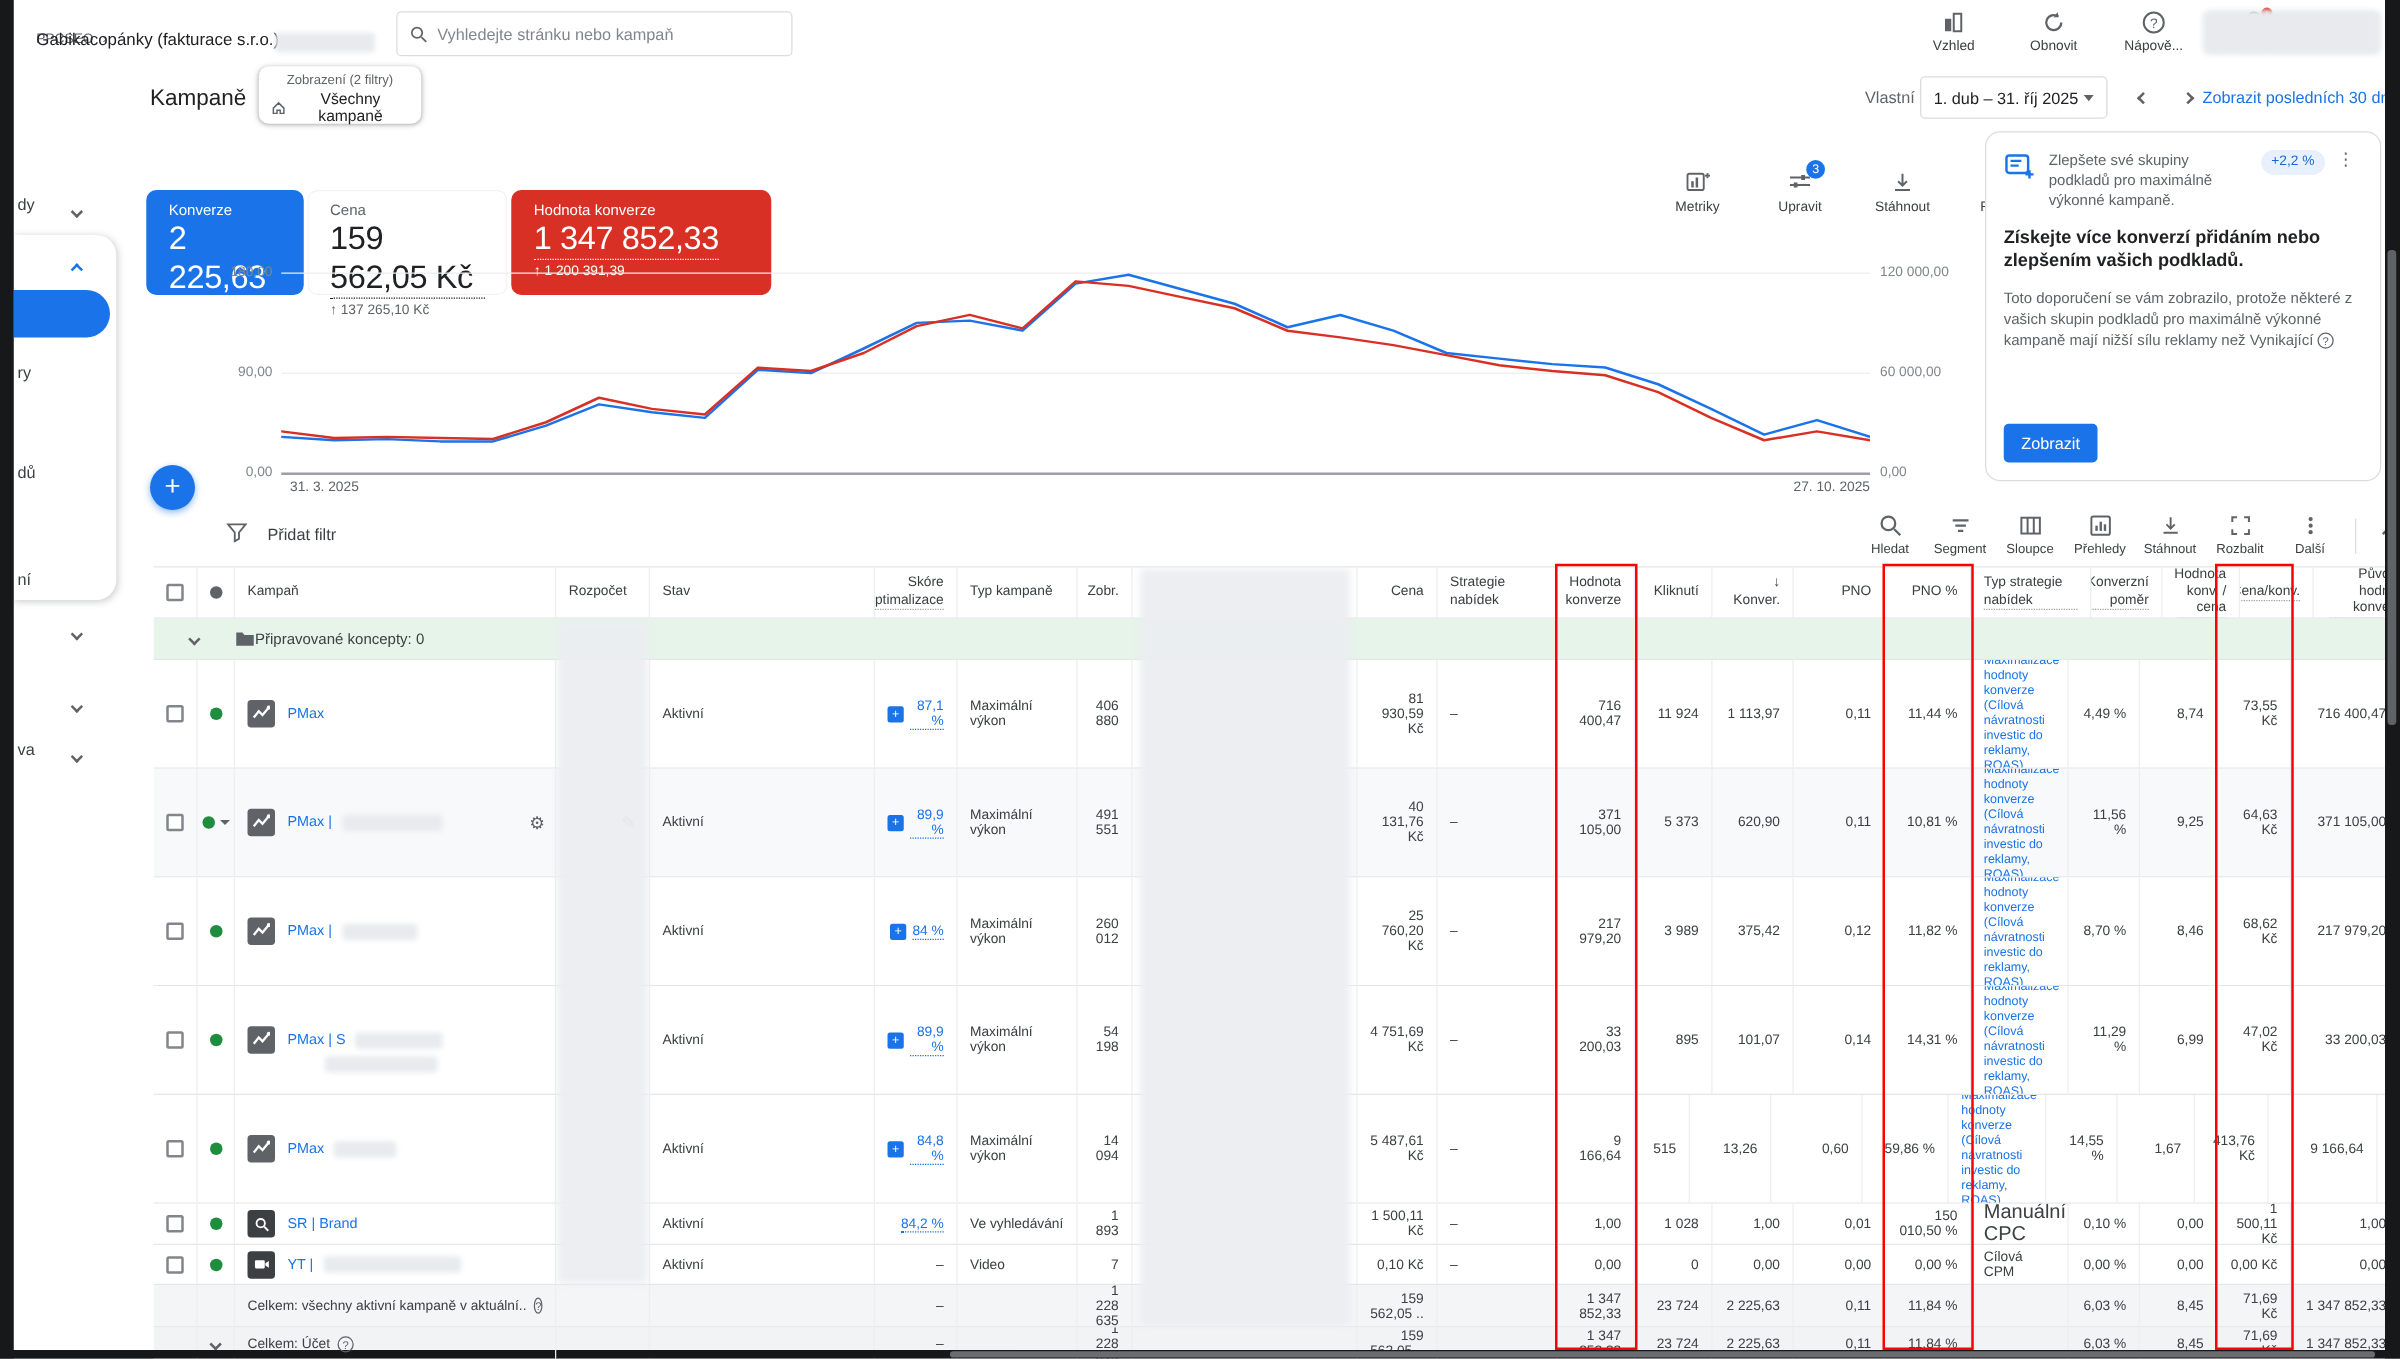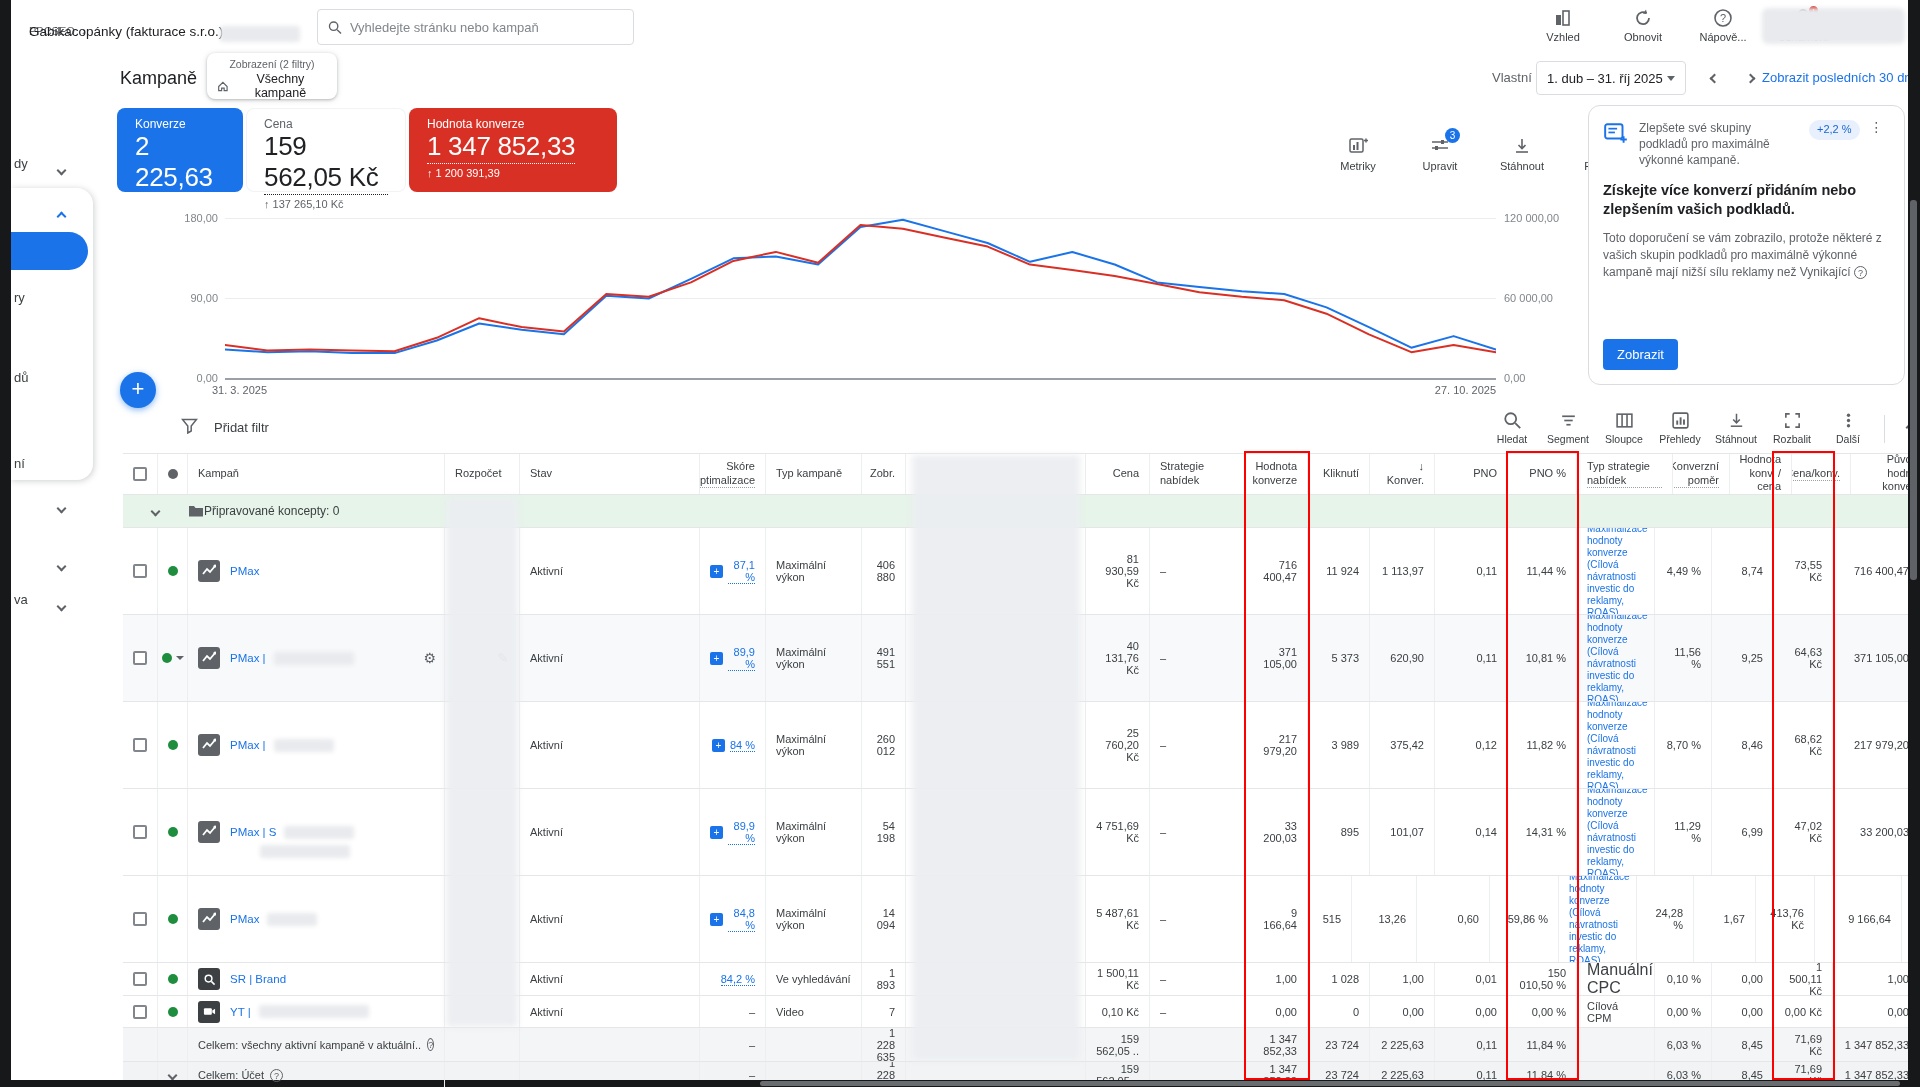--- a/index.html
+++ b/index.html
@@ -43,21 +43,21 @@
   .nav-arrow { top:66px; width:24px; height:24px; display:flex; align-items:center; justify-content:center; cursor:pointer; }
   .chev { display:inline-block; width:7px; height:7px; border-right:2px solid #5f6368; border-bottom:2px solid #5f6368; }
   .chev.left  { transform:rotate(135deg); }
   .chev.right { transform:rotate(-45deg); }
   .chev.down  { transform:rotate(45deg); }
   .chev.up    { transform:rotate(-135deg); }
   .link-blue { color:#1a73e8; text-decoration:none; cursor:pointer; }
   .show-last { left:1762px; top:70px; font-size:13px; }
   
   .scorecards { left:117px; top:108px; display:flex; gap:3px; }
-  .card { height:84px; border-radius:8px; padding:9px 18px 0 18px; }
+  .card { height:84px; border-radius:8px; padding:9px 18px 0 18px;margin-top:44px; }
   .card .lbl { font-size:12px; }
   .card .val { font-size:26px; letter-spacing:-0.3px; display:inline-block; border-bottom:1px dotted currentColor; padding-bottom:1px; }
   .card .delta { font-size:11px; margin-top:3px; }
   .card.blue { background:#1a73e8; color:#fff; width:126px; }
   .card.white{ background:#fff; color:#202124; width:160px; box-shadow:0 0 0 1px #f1f3f4 inset; }
   .card.white .lbl,.card.white .delta { color:#5f6368; }
   .card.red  { background:#d93025; color:#fff; width:208px; }
   
   .chart-tools { left:1330px; top:136px; display:flex; gap:26px; }
   .ctool { width:56px; display:flex; flex-direction:column; align-items:center; gap:4px; cursor:pointer; position:relative; }
@@ -258,21 +258,21 @@
 
   <div class="abs gridline" style="left:225px;top:218px;width:1271px;"></div>
   <div class="abs gridline" style="left:225px;top:298px;width:1271px;"></div>
   <div class="abs axisline" style="left:225px;top:378px;width:1271px;"></div>
   <div class="abs ytick l" style="left:150px;top:212px;">180,00</div>
   <div class="abs ytick l" style="left:150px;top:292px;">90,00</div>
   <div class="abs ytick l" style="left:150px;top:372px;">0,00</div>
   <div class="abs ytick" style="left:1504px;top:212px;">120 000,00</div>
   <div class="abs ytick" style="left:1504px;top:292px;">60 000,00</div>
   <div class="abs ytick" style="left:1504px;top:372px;">0,00</div>
-  <div class="abs xdate" style="left:212px;">31. 3. 2025</div>
+  <div class="abs xdate" style="left:232px;">31. 3. 2025</div>
   <div class="abs xdate" style="left:1396px;width:100px;text-align:right;">27. 10. 2025</div>
   <svg id="chart-svg" class="abs" style="left:225px;top:218px;" width="1271" height="161" viewBox="0 0 1271 161">
       <polyline points="0.0,131.5 42.4,134.2 84.7,133.3 127.1,135.1 169.5,135.1 211.8,122.5 254.2,105.5 296.6,111.8 338.9,116.3 381.3,77.8 423.7,80.5 466.0,60.8 508.4,40.3 550.8,38.5 593.1,46.5 635.5,8.9 677.9,1.8 720.2,13.4 762.6,25.0 805.0,43.8 847.3,34.0 889.7,46.5 932.1,64.4 974.4,68.9 1016.8,73.3 1059.2,76.0 1101.5,89.4 1143.9,109.1 1186.3,129.7 1228.6,118.1 1271.0,131.5" fill="none" stroke="#1a73e8" stroke-width="2" stroke-linejoin="round" stroke-linecap="round"></polyline>
       <polyline points="0.0,127.1 42.4,132.4 84.7,131.5 127.1,132.4 169.5,133.2 211.8,119.8 254.2,100.2 296.6,109.1 338.9,113.6 381.3,76.1 423.7,78.8 466.0,64.4 508.4,42.9 550.8,33.9 593.1,44.7 635.5,7.1 677.9,10.7 720.2,19.7 762.6,28.6 805.0,46.6 847.3,51.9 889.7,58.1 932.1,66.1 974.4,74.2 1016.8,78.8 1059.2,82.2 1101.5,95.7 1143.9,116.3 1186.3,134.2 1228.6,127.1 1271.0,134.2" fill="none" stroke="#d93025" stroke-width="2" stroke-linejoin="round" stroke-linecap="round"></polyline>
     </svg>
   <div class="abs fab">+</div>
 
   <div class="abs rec-card">
     <div class="rec-head">
       <svg width="26" height="26" viewBox="0 0 24 24">
@@ -641,21 +641,21 @@
         <div class="td a-r" style="width: 64px;">5 487,61 Kč</div>
         <div class="td a-l" style="width: 96px;">–</div>
         <div class="td a-r" style="width: 62px;">9 166,64</div>
         <div class="td a-r" style="width: 44px;">515</div>
         <div class="td a-r" style="width: 65px;">13,26</div>
         <div class="td a-r" style="width: 73px;">0,60</div>
         <div class="td a-r" style="width: 69px;">59,86 %</div>
         <div class="td a-l" style="width: 78px; align-items: center;">
           <span class="strat-blue">Maximalizace hodnoty konverze (Cílová návratnosti investic do reklamy, ROAS)</span>
         </div>
-        <div class="td a-r" style="width: 57px;">24,28 %</div>
+        <div class="td a-r" style="width: 57px;">14,55 %</div>
         <div class="td a-r" style="width: 62px;">1,67</div>
         <div class="td a-r" style="width: 59px;">413,76 Kč</div>
         <div class="td a-r" style="width: 87px;">9 166,64</div>
       </div>
       <div class="trow" style="height: 33px;">
         <div class="td a-c" style="width: 35px;">
           <div class="checkbox"></div>
         </div>
         <div class="td a-c" style="width: 30px;">
           <span class="dot"></span>

